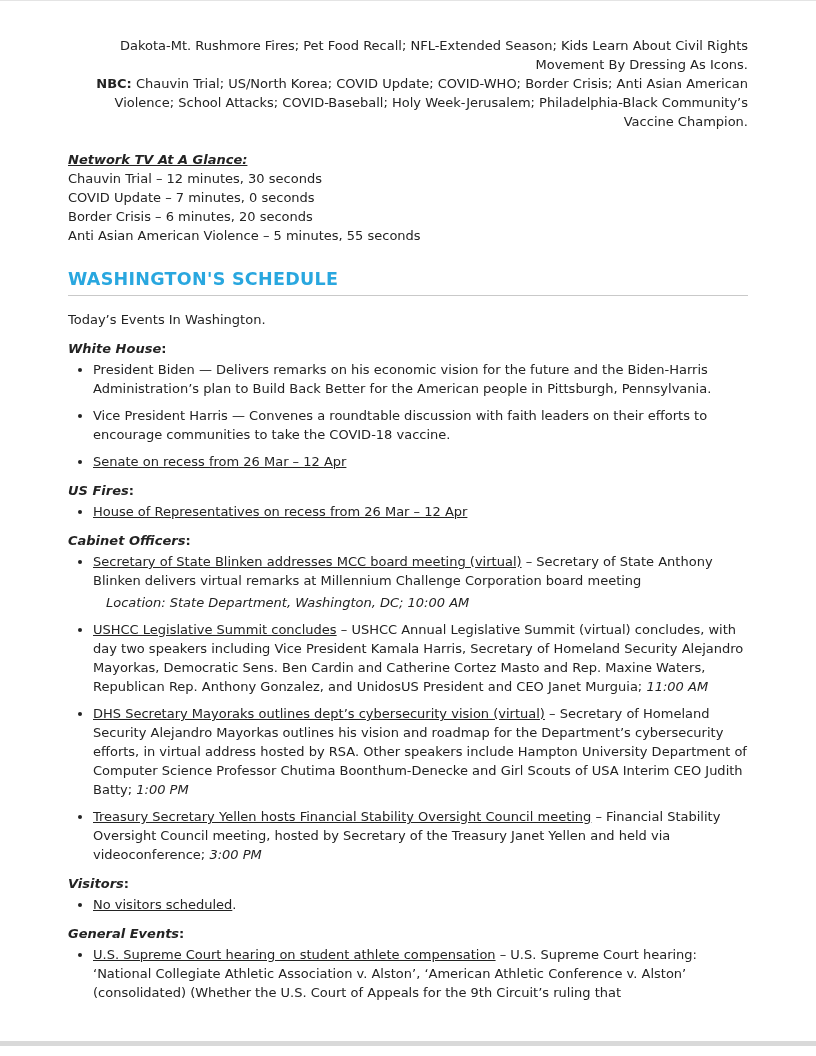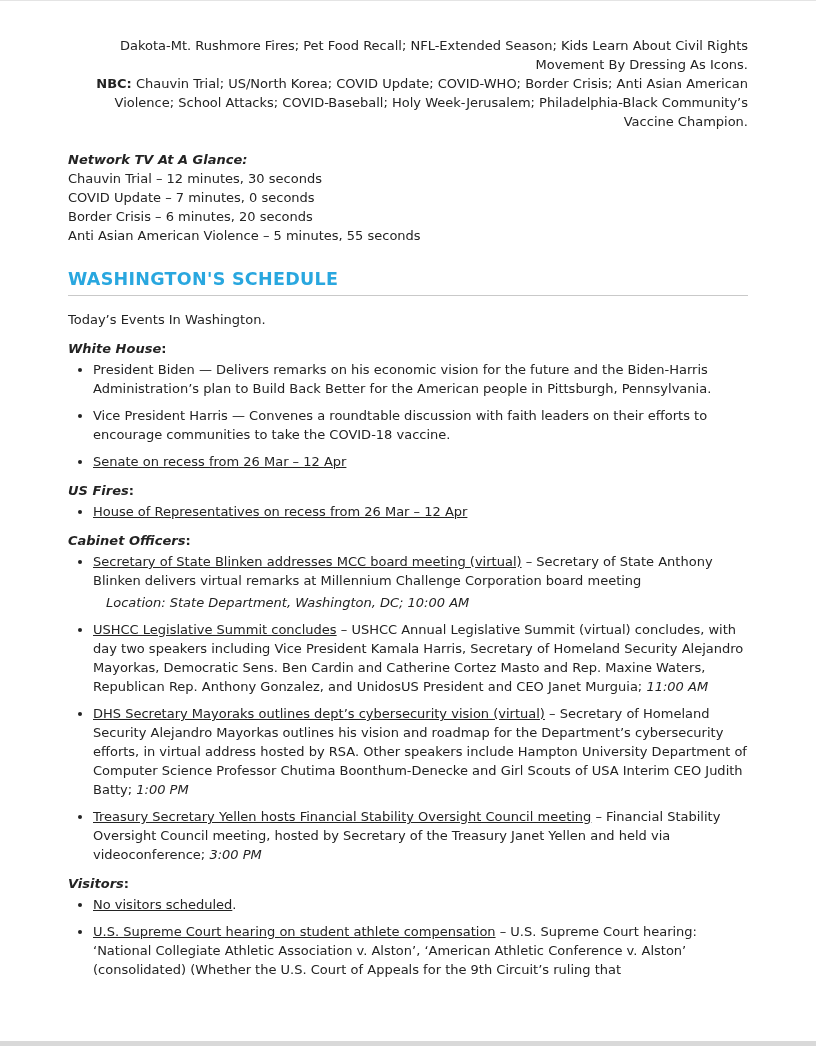--- a/index.html
+++ b/index.html
@@ -9,21 +9,21 @@
     height: 1056px;
     background: #ffffff;
     font-family: "DejaVu Sans", "Liberation Sans", sans-serif;
     color: #232323;
     position: relative;
     overflow: hidden;
   }
   .page { padding: 36px 68px 0; font-size: 13px; line-height: 19px; }
   .para { margin: 0; text-align: right; }
   .bold { font-weight: 700; }
-  .glance-heading { margin: 19px 0 0; font-weight: 700; font-style: italic; }
+  .glance-heading { margin: 19px 0 0; font-weight: 700; font-style: italic; text-decoration: underline; }
   .glance-line { margin: 0; }
   .section-heading {
     color: var(--accent, #29a7df);
     font-size: 17.5px;
     line-height: 22px;
     font-weight: 700;
     letter-spacing: .3px;
     margin: 23px 0 5px;
   }
   .rule { border: 0; border-top: 1px solid #c9c9c9; margin: 0 0 14px; }
@@ -89,19 +89,20 @@
     <li>
       <a class="doc-link">Treasury Secretary Yellen hosts Financial Stability Oversight Council meeting</a><span> – Financial Stability Oversight Council meeting, hosted by Secretary of the Treasury Janet Yellen and held via videoconference; </span><em class="time">3:00 PM</em>
     </li>
   </ul>
 
   <p class="subhead"><em>Visitors</em><span>:</span></p>
   <ul class="events">
     <li><a class="doc-link">No visitors scheduled</a><span>.</span></li>
   </ul>
 
+  <p class="subhead"><em>General Events</em><span>:</span></p>
   <ul class="events">
     <li><a class="doc-link">U.S. Supreme Court hearing on student athlete compensation</a><span> – U.S. Supreme Court hearing: ‘National Collegiate Athletic Association v. Alston’, ‘American Athletic Conference v. Alston’ (consolidated) (Whether the U.S. Court of Appeals for the 9th Circuit’s ruling that</span></li>
   </ul>
 
 </div>
 
 <div class="page-divider"></div>
 
 </body></html>

